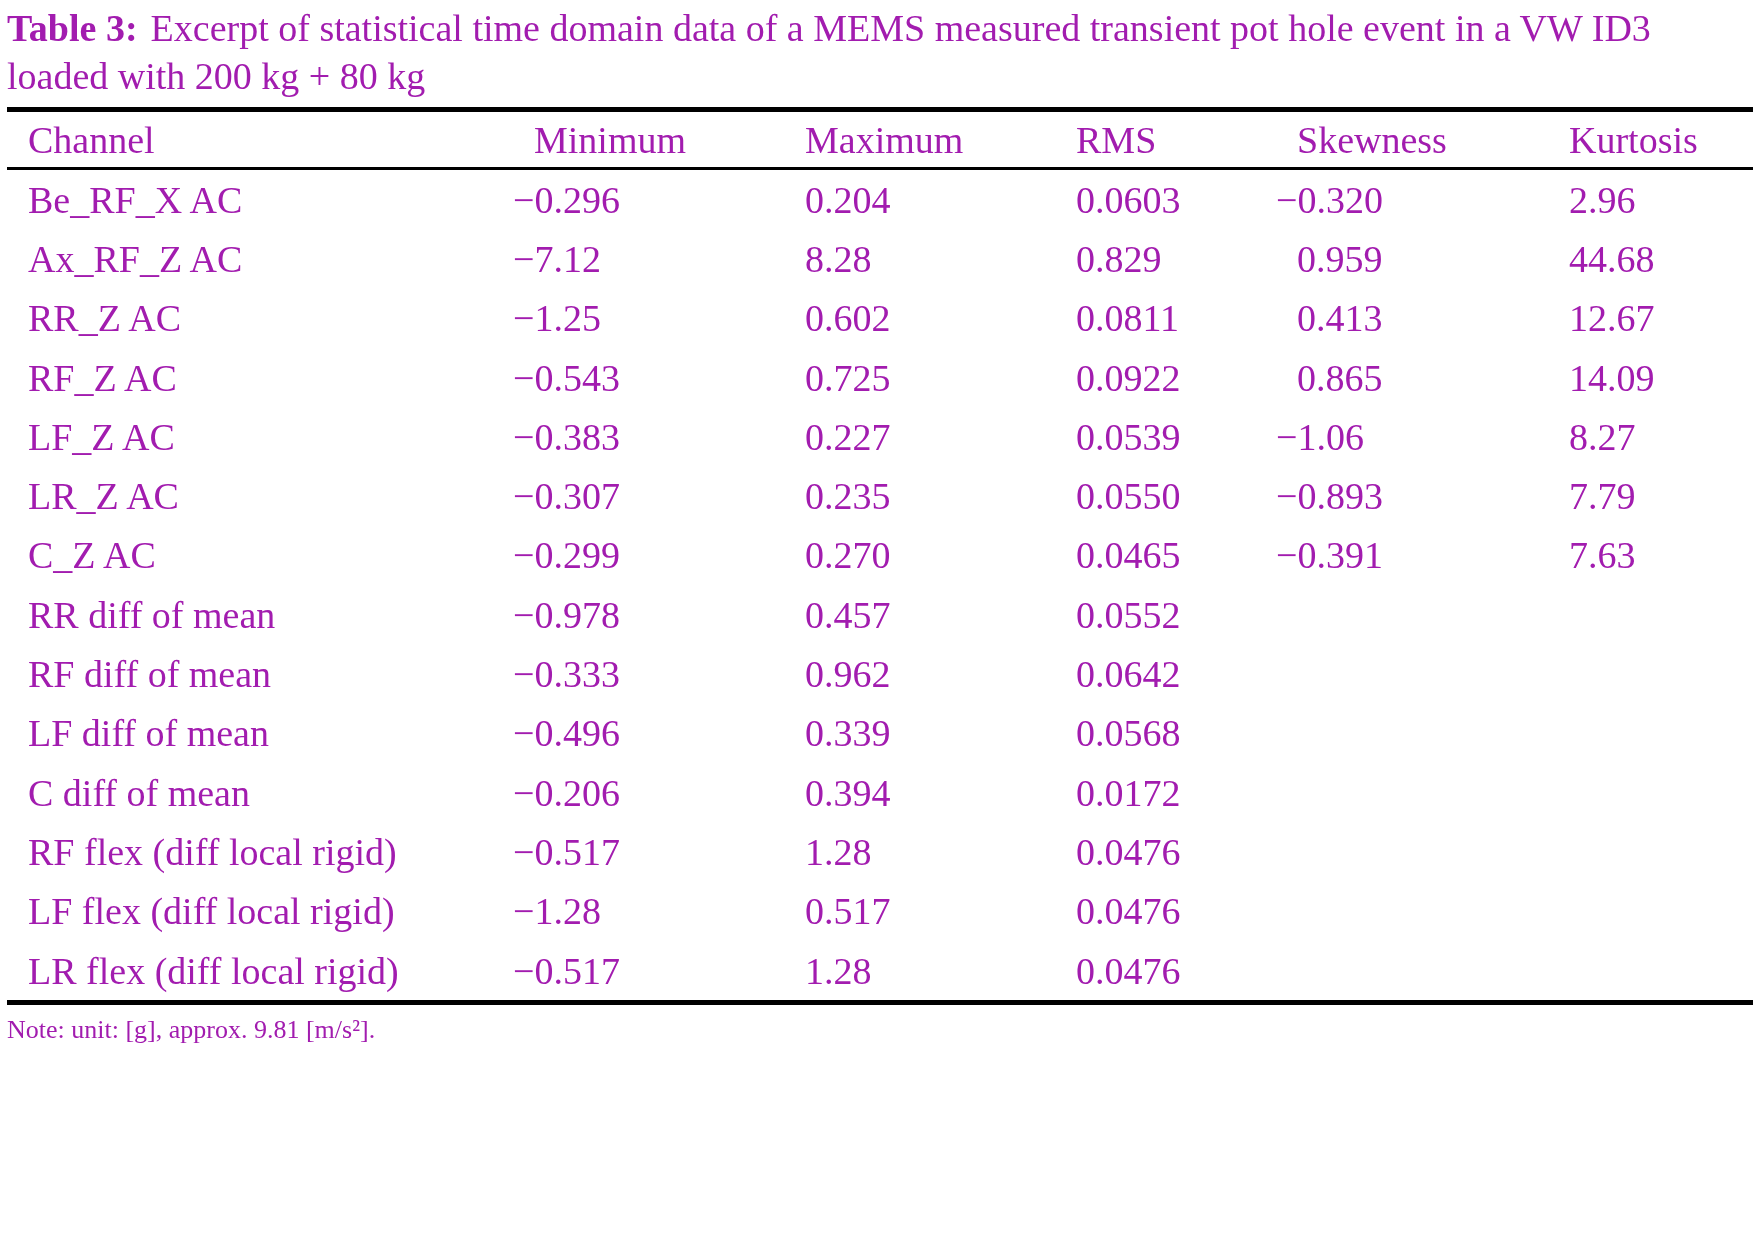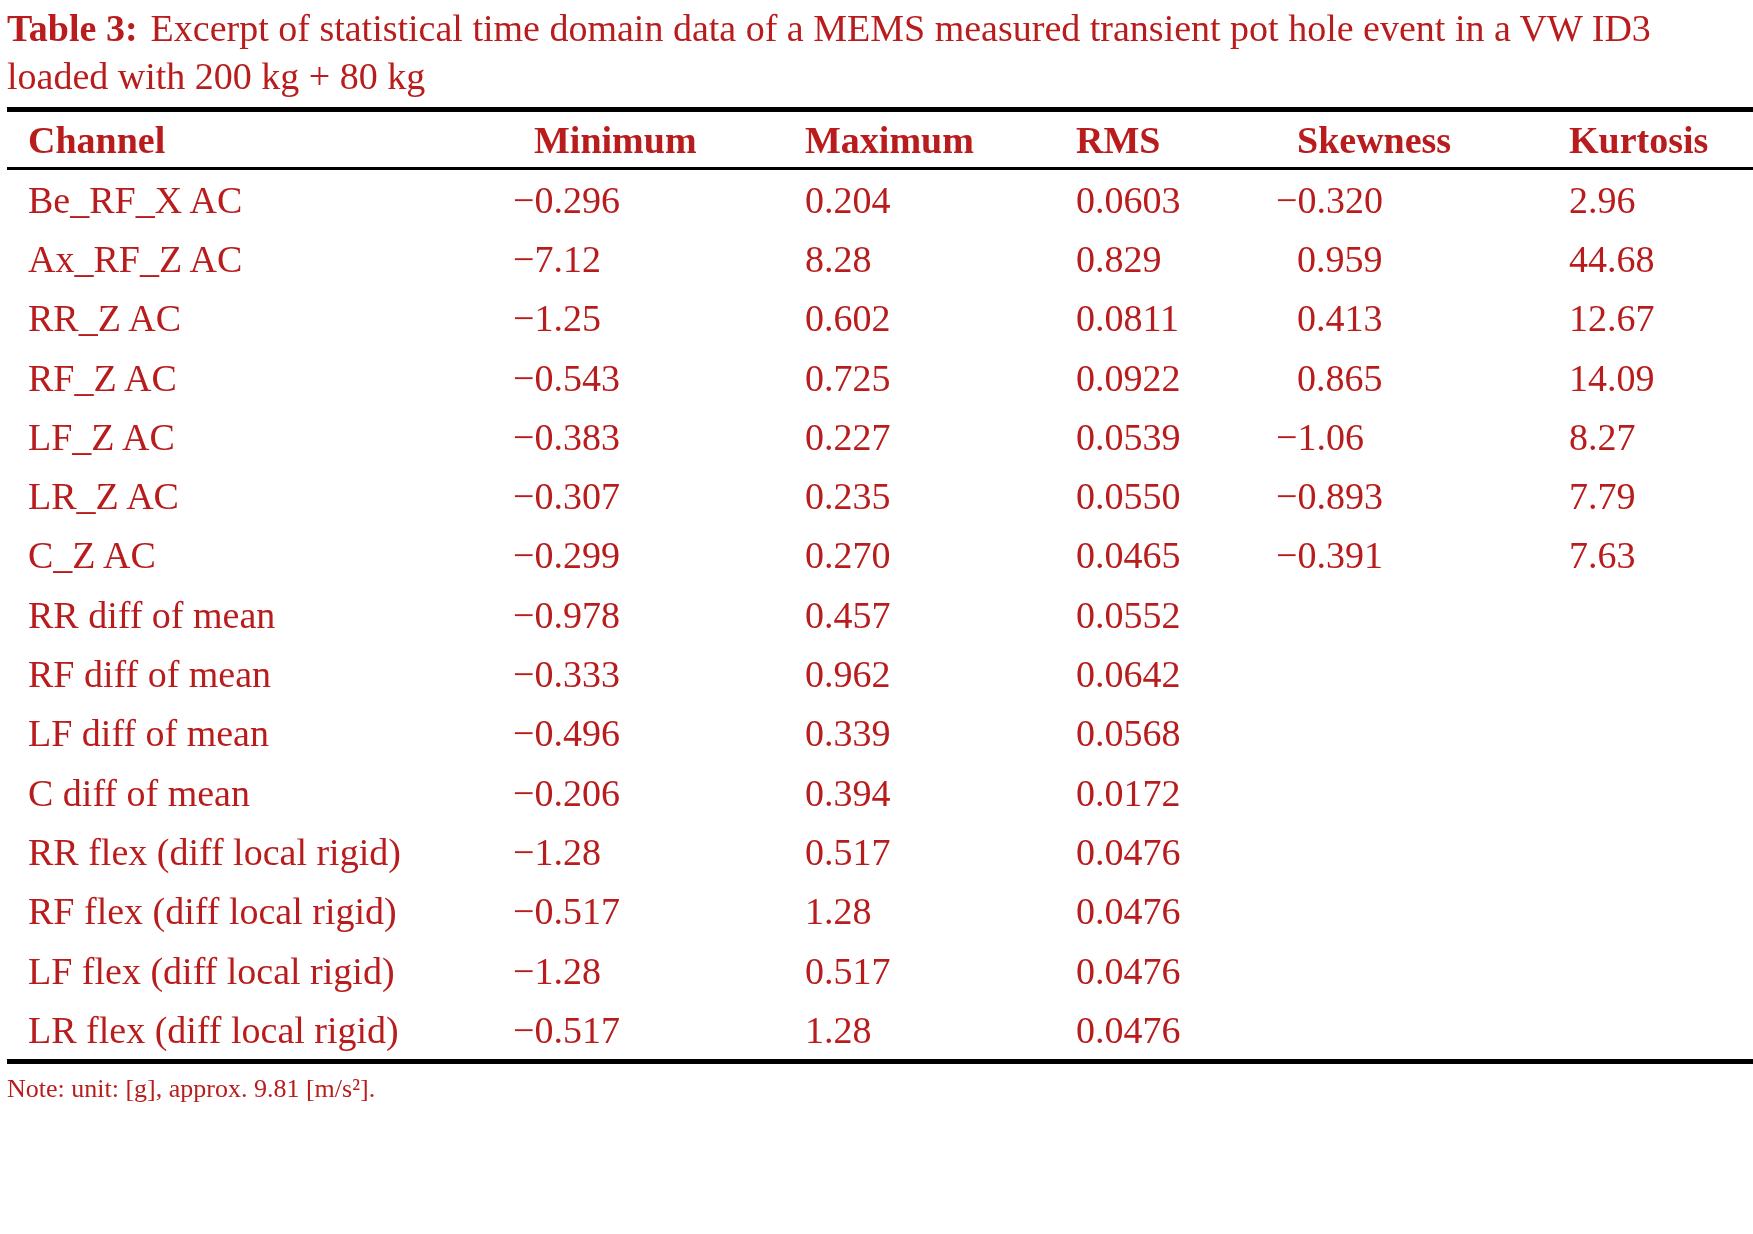--- a/index.html
+++ b/index.html
@@ -5,21 +5,21 @@
   html, body {
     margin: 0;
     padding: 0;
     background: #ffffff;
   }
   .page {
     position: relative;
     width: 1753px;
     height: 1234px;
     background: #ffffff;
-    color: #b91c1c;
+    color: #a21caf;
     font-family: "Liberation Serif", serif;
     overflow: hidden;
     box-sizing: border-box;
   }
   .caption {
     margin: 4px 0 0 7px;
     width: 1746px;
     font-size: 38px;
     line-height: 48px;
   }
@@ -35,21 +35,21 @@
     border-top: 5px solid #000000;
     border-bottom: 5px solid #000000;
   }
   table.stat-table col.c0 { width: 506px; }
   table.stat-table col.c1 { width: 271px; }
   table.stat-table col.c2 { width: 271px; }
   table.stat-table col.c3 { width: 221px; }
   table.stat-table col.c4 { width: 272px; }
   table.stat-table col.c5 { width: 205px; }
   table.stat-table th {
-    font-weight: bold;
+    font-weight: normal;
     text-align: left;
     font-size: 38px;
     height: 55px;
     padding: 0 0 0 21px;
     vertical-align: middle;
     border-bottom: 3px solid #000000;
     overflow: hidden;
     white-space: nowrap;
   }
   table.stat-table td {
@@ -178,28 +178,20 @@
         </tr>
         <tr>
           <td>C diff of mean</td>
           <td class="neg">−0.206</td>
           <td>0.394</td>
           <td>0.0172</td>
           <td></td>
           <td></td>
         </tr>
         <tr>
-          <td>RR flex (diff local rigid)</td>
-          <td class="neg">−1.28</td>
-          <td>0.517</td>
-          <td>0.0476</td>
-          <td></td>
-          <td></td>
-        </tr>
-        <tr>
           <td>RF flex (diff local rigid)</td>
           <td class="neg">−0.517</td>
           <td>1.28</td>
           <td>0.0476</td>
           <td></td>
           <td></td>
         </tr>
         <tr>
           <td>LF flex (diff local rigid)</td>
           <td class="neg">−1.28</td>

